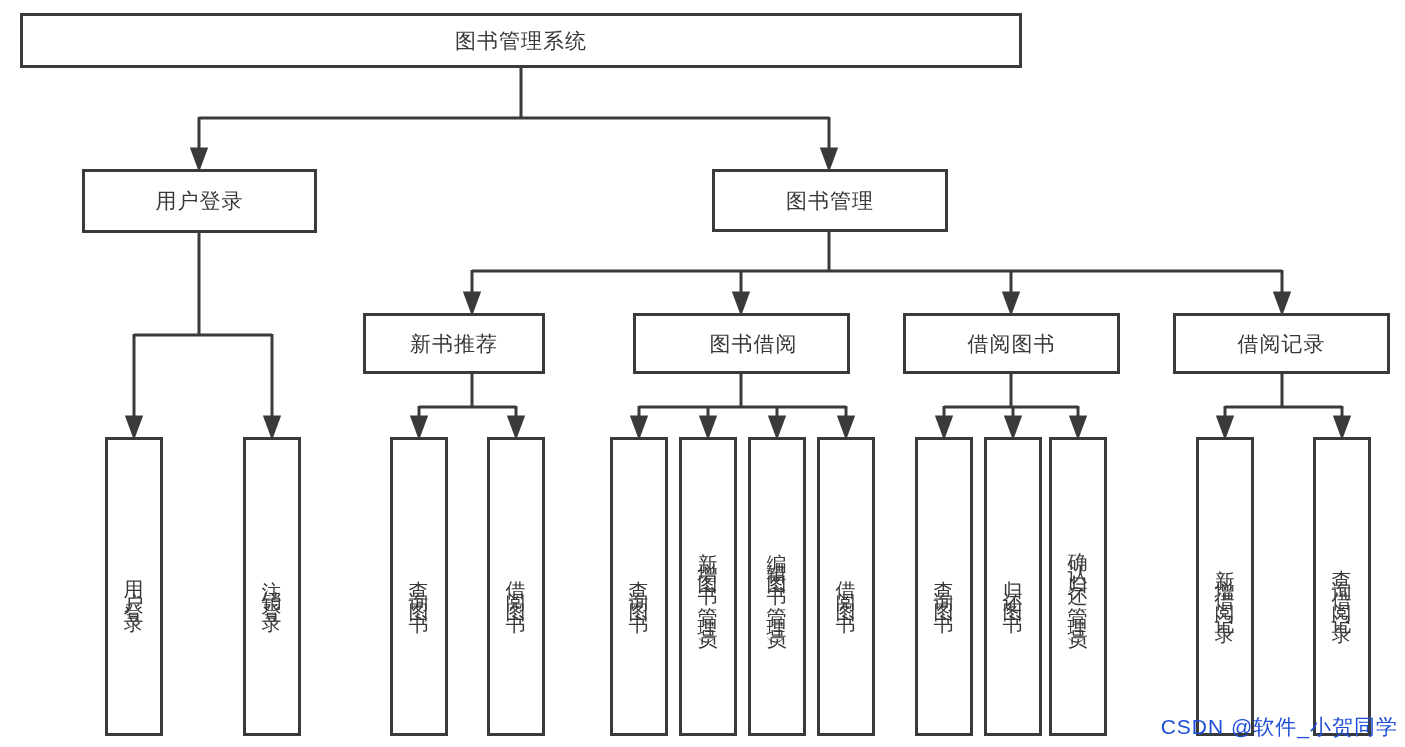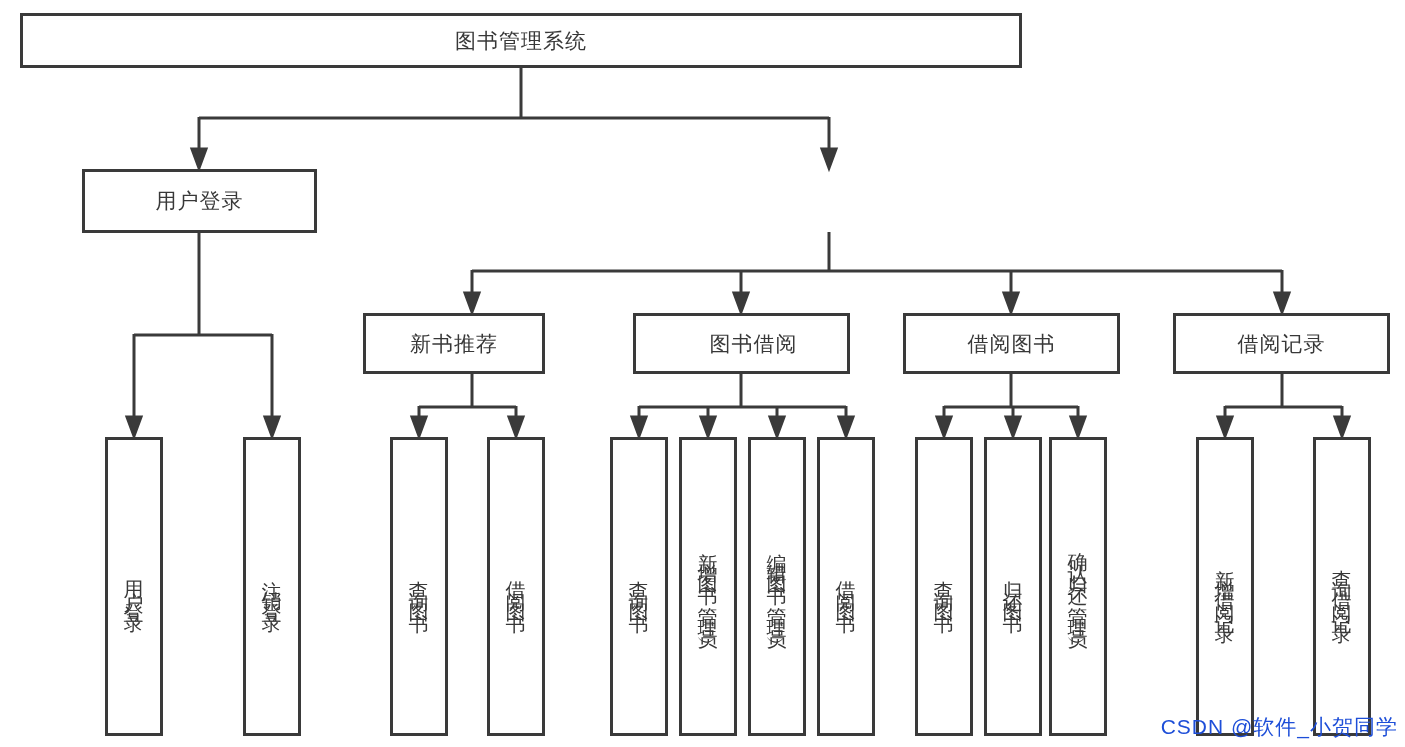--- a/index.html
+++ b/index.html
@@ -111,20 +111,23 @@
     </g>
   </svg>
 
   <div class="box" style="left:20px; top:13px; width:1002px; height:55px;">
     <span class="h-label">图书管理系统</span>
   </div>
 
   <div class="box" style="left:82px; top:169px; width:235px; height:64px;">
     <span class="h-label">用户登录</span>
   </div>
+  <div class="box" style="left:712px; top:169px; width:236px; height:63px;">
+    <span class="h-label">图书管理</span>
+  </div>
 
   <div class="box" style="left:363px; top:313px; width:182px; height:61px;">
     <span class="h-label">新书推荐</span>
   </div>
   <div class="box" style="left:633px; top:313px; width:217px; height:61px;padding-left:24px;">
     <span class="h-label">图书借阅</span>
   </div>
   <div class="box" style="left:903px; top:313px; width:217px; height:61px;">
     <span class="h-label">借阅图书</span>
   </div>

